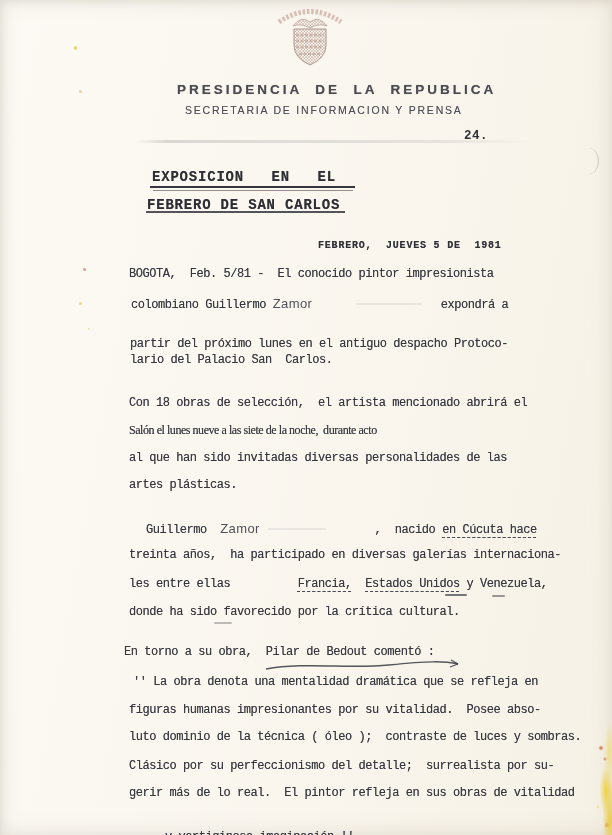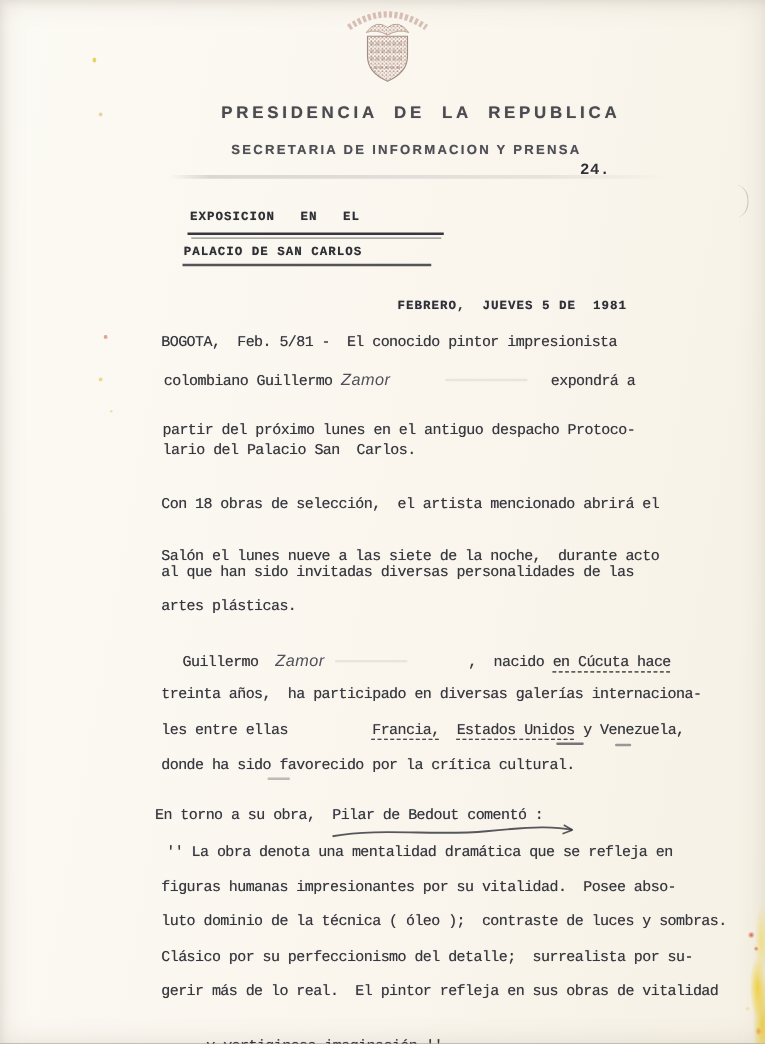--- a/index.html
+++ b/index.html
@@ -10,43 +10,43 @@
     box-shadow: inset 0 0 22px rgba(120,108,85,.16), inset 2px 2px 6px rgba(120,110,90,.10);
     font-family:"Liberation Mono", monospace;
     color:#36363e;
   }
   .line{
     position:absolute;white-space:pre;font-size:12px;letter-spacing:-0.45px;
     color:#36363e;text-shadow:0 0 0.55px rgba(54,54,62,.6);
   }
   .line .alt{
     font-family:"Liberation Sans", sans-serif;font-size:13px;letter-spacing:0.4px;
-    color:#50505a;text-shadow:none;font-style:italic;
+    color:#50505a;text-shadow:none;
   }
   .line .udash{
     text-decoration:underline;text-decoration-style:dashed;
     text-decoration-thickness:1.2px;text-underline-offset:4px;
     text-decoration-color:#4a4a52;
   }
   .letterhead-title{
     position:absolute;top:82px;left:177px;font-family:"Liberation Sans",sans-serif;
     font-size:13.5px;font-weight:bold;letter-spacing:3px;color:#4a4a50;
     text-shadow:0 0 0.7px rgba(74,74,80,.55);white-space:pre;
   }
   .letterhead-sub{
-    position:absolute;top:114px;left:185px;font-family:"Liberation Sans",sans-serif;
-    font-size:10.5px;font-weight:bold;letter-spacing:1.8px;color:#4e4e55;
+    position:absolute;top:104px;left:185px;font-family:"Liberation Sans",sans-serif;
+    font-size:10.5px;font-weight:normal;letter-spacing:1.8px;color:#4e4e55;
     text-shadow:0 0 0.6px rgba(78,78,85,.5);white-space:pre;
   }
   .page-number{
     position:absolute;top:129px;left:464px;font-size:12.5px;font-weight:bold;
     letter-spacing:0.5px;color:#303038;
   }
   .heading-line{
-    position:absolute;font-size:10px;font-weight:bold;letter-spacing:0.8px;
+    position:absolute;font-size:14px;font-weight:bold;letter-spacing:0.8px;
     color:#2e2e35;white-space:pre;text-shadow:0 0 0.6px rgba(46,46,53,.6);
   }
   .heading-1{top:169px;left:152px;}
   .heading-2{top:197px;left:147px;}
   .rule{position:absolute;background:#36363e;}
   .rule-1a{left:150px;top:186px;width:205px;height:2.2px;}
   .rule-1b{left:153px;top:189.5px;width:200px;height:1px;opacity:.55;}
   .rule-2{left:146px;top:211px;width:199px;height:1.6px;opacity:.85;}
   .dateline{
     position:absolute;top:240px;left:318px;font-size:10px;font-weight:bold;
@@ -105,32 +105,32 @@
   <div class="letterhead-title">PRESIDENCIA  DE  LA  REPUBLICA</div>
   <div class="letterhead-sub">SECRETARIA DE INFORMACION Y PRENSA</div>
   <div class="page-number">24.</div>
 
   <div class="scan-streak"></div>
   <div class="pencil-arc"></div>
 
   <div class="heading-line heading-1">EXPOSICION   EN   EL</div>
   <div class="rule rule-1a"></div>
   <div class="rule rule-1b"></div>
-  <div class="heading-line heading-2">PALACIO DE SAN CARLOS</div>
+  <div class="heading-line heading-2">FEBRERO DE SAN CARLOS</div>
   <div class="rule rule-2"></div>
 
   <div class="dateline">FEBRERO,  JUEVES 5 DE  1981</div>
 
   <div>
       <div class="line" style="top: 267px; left: 129px;"><span>BOGOTA,  Feb. 5/81 -  El conocido pintor impresionista</span></div>
       <div class="line" style="top: 296px; left: 131px;"><span>colombiano Guillermo </span><span class="alt">Zamor</span><span>                   </span><span>expondrá a</span></div>
       <div class="line" style="top: 325px; left: 130px; margin-top: 12px;"><span>partir del próximo lunes en el antiguo despacho Protoco-</span></div>
       <div class="line" style="top: 353px; left: 130px;"><span>lario del Palacio San  Carlos.</span></div>
       <div class="line" style="top: 396px; left: 129px;"><span>Con 18 obras de selección,  el artista mencionado abrirá el</span></div>
-      <div class="line" style="top: 438px; left: 129px;"><span>Salón el lunes nueve a las siete de la noche,  durante acto</span></div>
+      <div class="line" style="top: 423px; left: 129px; font-family: Liberation Serif, serif;"><span>Salón el lunes nueve a las siete de la noche,  durante acto</span></div>
       <div class="line" style="top: 451px; left: 129px;"><span>al que han sido invitadas diversas personalidades de las</span></div>
       <div class="line" style="top: 478px; left: 129px;"><span>artes plásticas.</span></div>
       <div class="line" style="top: 521px; left: 146px;"><span>Guillermo  </span><span class="alt">Zamor</span><span>                 </span><span>,  nacido </span><span class="udash">en Cúcuta hace</span></div>
       <div class="line" style="top: 548px; left: 129px;"><span>treinta años,  ha participado en diversas galerías internaciona-</span></div>
       <div class="line" style="top: 577px; left: 129px;"><span>les entre ellas          </span><span class="udash">Francia,</span><span>  </span><span class="udash">Estados Unidos</span><span> y Venezuela,</span></div>
       <div class="line" style="top: 605px; left: 129px;"><span>donde ha sido favorecido por la crítica cultural.</span></div>
       <div class="line" style="top: 645px; left: 124px;"><span>En torno a su obra,  Pilar de Bedout comentó :</span></div>
       <div class="line" style="top: 675px; left: 133px;"><span>'' La obra denota una mentalidad dramática que se refleja en</span></div>
       <div class="line" style="top: 703px; left: 129px;"><span>figuras humanas impresionantes por su vitalidad.  Posee abso-</span></div>
       <div class="line" style="top: 730px; left: 129px;"><span>luto dominio de la técnica ( óleo );  contraste de luces y sombras.</span></div>

